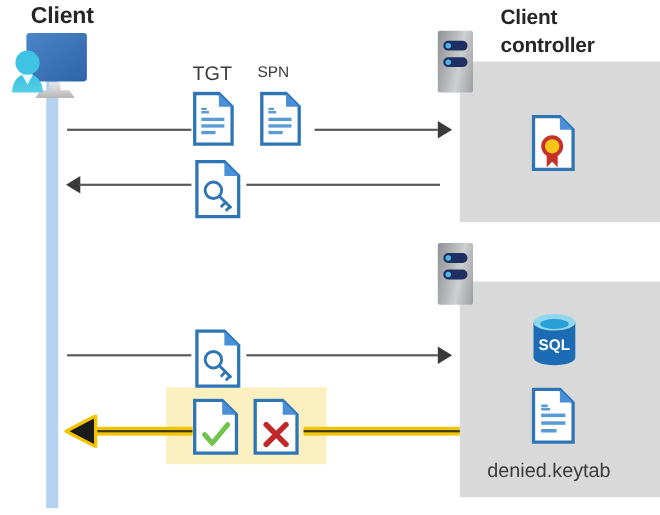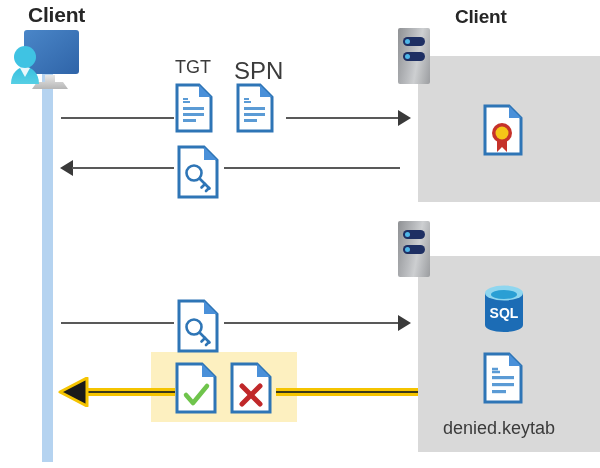--- a/index.html
+++ b/index.html
@@ -45,21 +45,21 @@
     left: 455px; top: 228px;
     font-size: 19px;
     line-height: 24px;
   }
   #tgt-label {
     left: 175px; top: 57px;
     font-size: 18px;
   }
   #spn-label {
     left: 234px; top: 57px;
-    font-size: 24px;
+    font-size: 14px;
   }
   #keytab-label {
     left: 443px; top: 418px;
     font-size: 18px;
   }
   #accepted-label {
     left: 144px; top: 432px;
     font-size: 18px;
   }
 
@@ -147,20 +147,21 @@
   <div class="abs gray-panel" id="linux-panel"></div>
 
   <div class="abs" id="lifeline"></div>
 
   <div class="abs" id="highlight"></div>
 
   <div class="abs title-bold" id="client-title">Client</div>
 
   <div class="abs title-bold" id="dc-title">
     <div>Client</div>
+    <div>controller</div>
   </div>
 
 
   <div class="abs" style="left:6px; top:28px; width:90px; height:62px;">
     <svg class="icon" width="90" height="62" viewBox="0 0 90 62" xmlns="http://www.w3.org/2000/svg">
       <defs>
         <linearGradient id="monGrad" x1="0" y1="0" x2="1" y2="1">
           <stop offset="0%" stop-color="#4a86c8"></stop>
           <stop offset="100%" stop-color="#2f64a8"></stop>
         </linearGradient>

